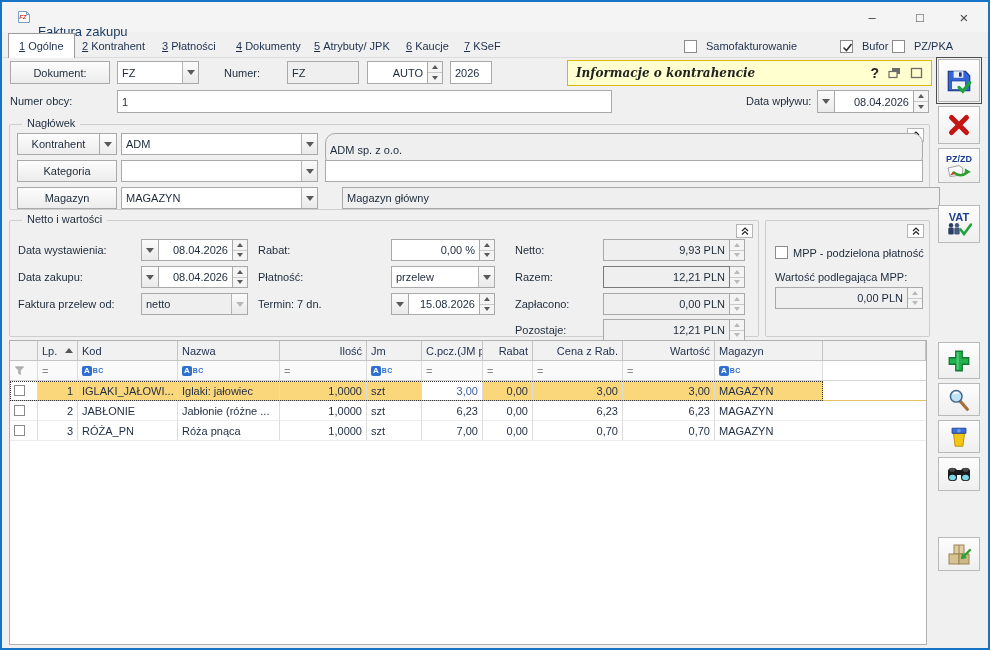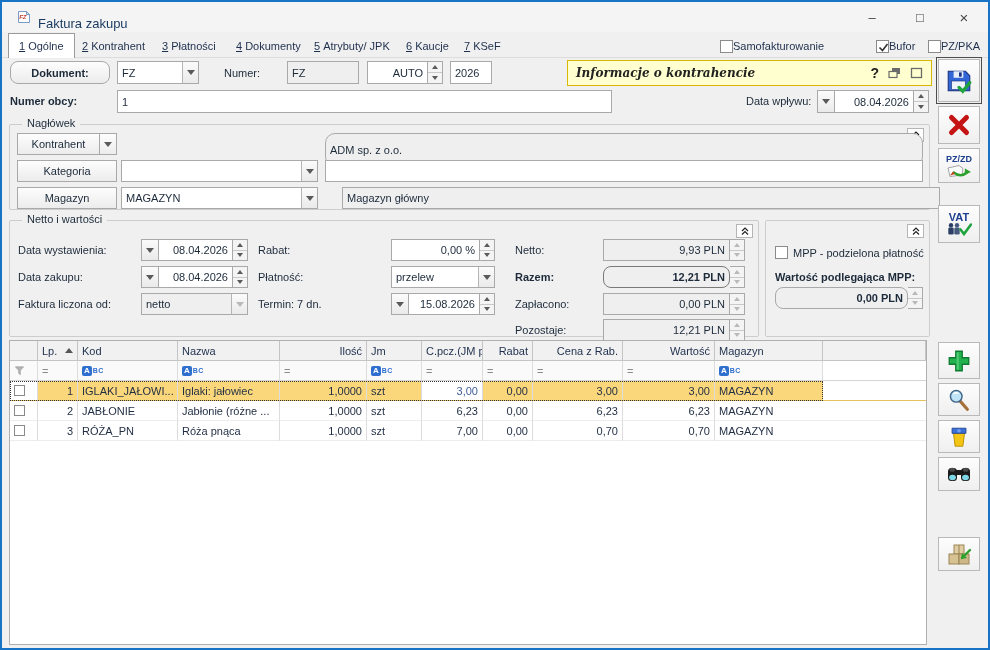--- a/index.html
+++ b/index.html
@@ -5,42 +5,42 @@
   * { margin:0; padding:0; box-sizing:border-box; }
   html,body { background:#fff; }
   body { font-family:"Liberation Sans","DejaVu Sans",sans-serif; font-size:11px; color:#1c2a3a; }
 
   .window { position:relative; width:990px; height:650px; background:#f0f0f0;
             border:2px solid #1673c6; overflow:hidden; }
   .abs { position:absolute; }
 
   
   .titlebar { position:absolute; left:0; top:0; width:986px; height:30px; background:#f4f4f4; }
-  .title-text { position:absolute; left:36px; top:14px; font-size:13px; color:#17395f; }
+  .title-text { position:absolute; left:36px; top:22px; font-size:13px; color:#17395f; }
   .win-btn { position:absolute; top:0; width:44px; height:30px; display:flex; align-items:center;
              justify-content:center; font-size:13px; color:#444; }
 
   
   .tabbar { position:absolute; left:0; top:30px; width:986px; height:26px; border-bottom:1px solid #dcdcdc; }
   .tab { position:absolute; top:2px; height:24px; display:flex; align-items:center; padding:0 10px;
          color:#1e2f4d; white-space:nowrap; }
   .tab .num { text-decoration:underline; margin-right:3px; }
   .tab.active { background:#fff; border:1px solid #9b9b9b; border-bottom:none; top:1px; height:25px; }
   .chk { display:inline-block; width:13px; height:13px; background:#fff; border:1px solid #8b8b8b;
          position:relative; vertical-align:middle; }
   .chk svg { position:absolute; left:0; top:0; }
-  .chk-row { position:absolute; top:6px; height:16px; display:flex; align-items:center; gap:0; color:#1e2f4d;margin-left:36px; }
+  .chk-row { position:absolute; top:6px; height:16px; display:flex; align-items:center; gap:9px; color:#1e2f4d; }
 
   
   .btn3d { background:linear-gradient(#fdfdfd,#ececec); border:1px solid #a9a9a9; color:#1c2a3a;
            display:flex; align-items:center; justify-content:center; }
   .field { background:#fff; border:1px solid #a9a9a9; display:flex; align-items:center; padding:0 4px; overflow:hidden; white-space:nowrap; }
   .field.ro { background:#efefef; }
   .field.num { justify-content:flex-end; }
-  .bold { font-weight:bold;border-radius:8px; }
+  .bold { font-weight:normal; }
   .lbl { position:absolute; white-space:nowrap; color:#1c2a3a; }
 
   .tri-d { width:0; height:0; border-left:4px solid transparent; border-right:4px solid transparent; border-top:5px solid #5a5a5a; }
   .tri-u-s { width:0; height:0; border-left:3px solid transparent; border-right:3px solid transparent; border-bottom:4px solid #5a5a5a; }
   .tri-d-s { width:0; height:0; border-left:3px solid transparent; border-right:3px solid transparent; border-top:4px solid #5a5a5a; }
   .dis .tri-u-s { border-bottom-color:#b9b9b9; } .dis .tri-d-s { border-top-color:#b9b9b9; }
 
   .arrow-seg { width:16px; align-self:stretch; border-left:1px solid #b5b5b5; background:linear-gradient(#fbfbfb,#eaeaea);
                display:flex; align-items:center; justify-content:center; margin-right:-4px; margin-left:auto; }
   .ddb { background:linear-gradient(#fbfbfb,#eaeaea); border:1px solid #a9a9a9; display:flex; align-items:center; justify-content:center; }
@@ -216,20 +216,26 @@
           <path d="M2 5 L5 2 L8 5 M2 8.5 L5 5.5 L8 8.5" stroke="#222" stroke-width="1.2" fill="none"></path>
         </svg>
     </div>
 
     <div class="abs" style="left:7px; top:8px; display:flex;">
       <div class="btn3d" style="width:83px; height:22px;">Kontrahent</div>
       <div class="btn3d" style="width:17px; height:22px; border-left:none;">
           <i class="tri-d"></i>
         </div>
     </div>
+    <div class="field abs" style="left:111px; top:8px; width:197px; height:22px;">
+      <span>ADM</span>
+      <span class="arrow-seg">
+          <i class="tri-d"></i>
+        </span>
+    </div>
     <div class="field ro abs" style="left:315px; top:8px; width:598px; height:34px;border-radius:10px;">ADM sp. z o.o.</div>
 
     <div class="btn3d abs" style="left:7px; top:35px; width:100px; height:22px;">Kategoria</div>
     <div class="field abs" style="left:111px; top:35px; width:197px; height:22px;">
       <span></span>
       <span class="arrow-seg">
           <i class="tri-d"></i>
         </span>
     </div>
     <div class="field abs" style="left:315px; top:35px; width:598px; height:22px;"></div>
@@ -277,21 +283,21 @@
       <span class="spin" style="height:22px;">
           <i>
             <span class="tri-u-s"></span>
           </i>
           <i>
             <span class="tri-d-s"></span>
           </i>
         </span>
     </div>
 
-    <span class="lbl" style="left:8px; top:77px;">Faktura liczona od:</span>
+    <span class="lbl" style="left:8px; top:77px;">Faktura przelew od:</span>
     <div class="field ro abs" style="left:131px; top:72px; width:107px; height:22px;">
       <span>netto</span>
       <span class="arrow-seg dis">
           <i class="tri-d" style="border-top-color:#b9b9b9;"></i>
         </span>
     </div>
 
     <span class="lbl" style="left:248px; top:23px;">Rabat:</span>
     <div class="abs" style="left:381px; top:18px; display:flex;">
       <div class="field num" style="width:89px; height:22px;">0,00 %</div>

